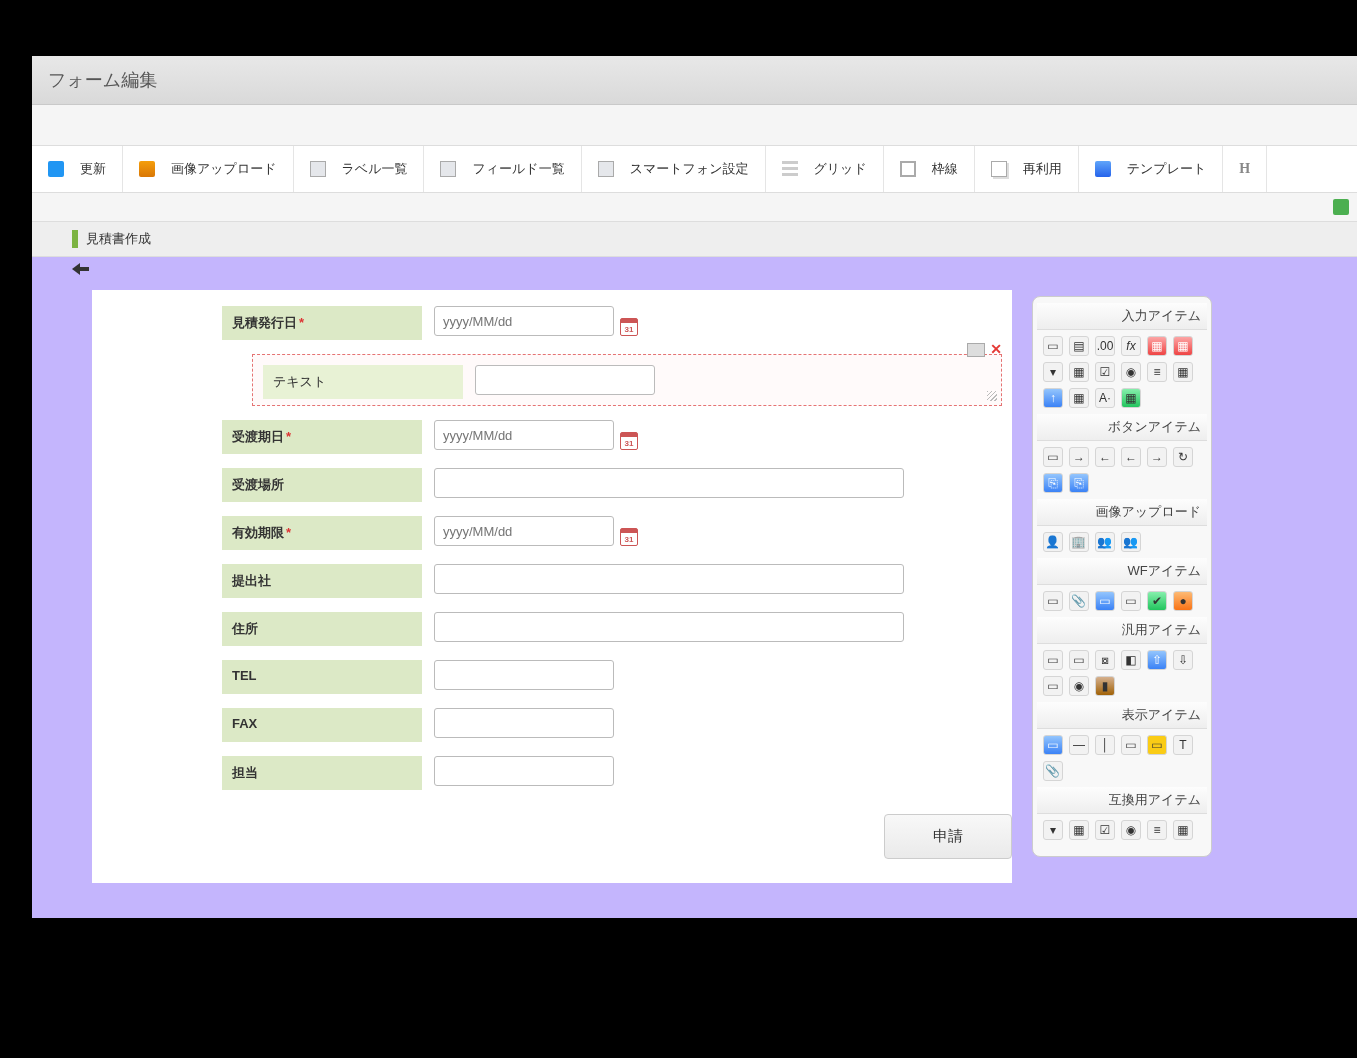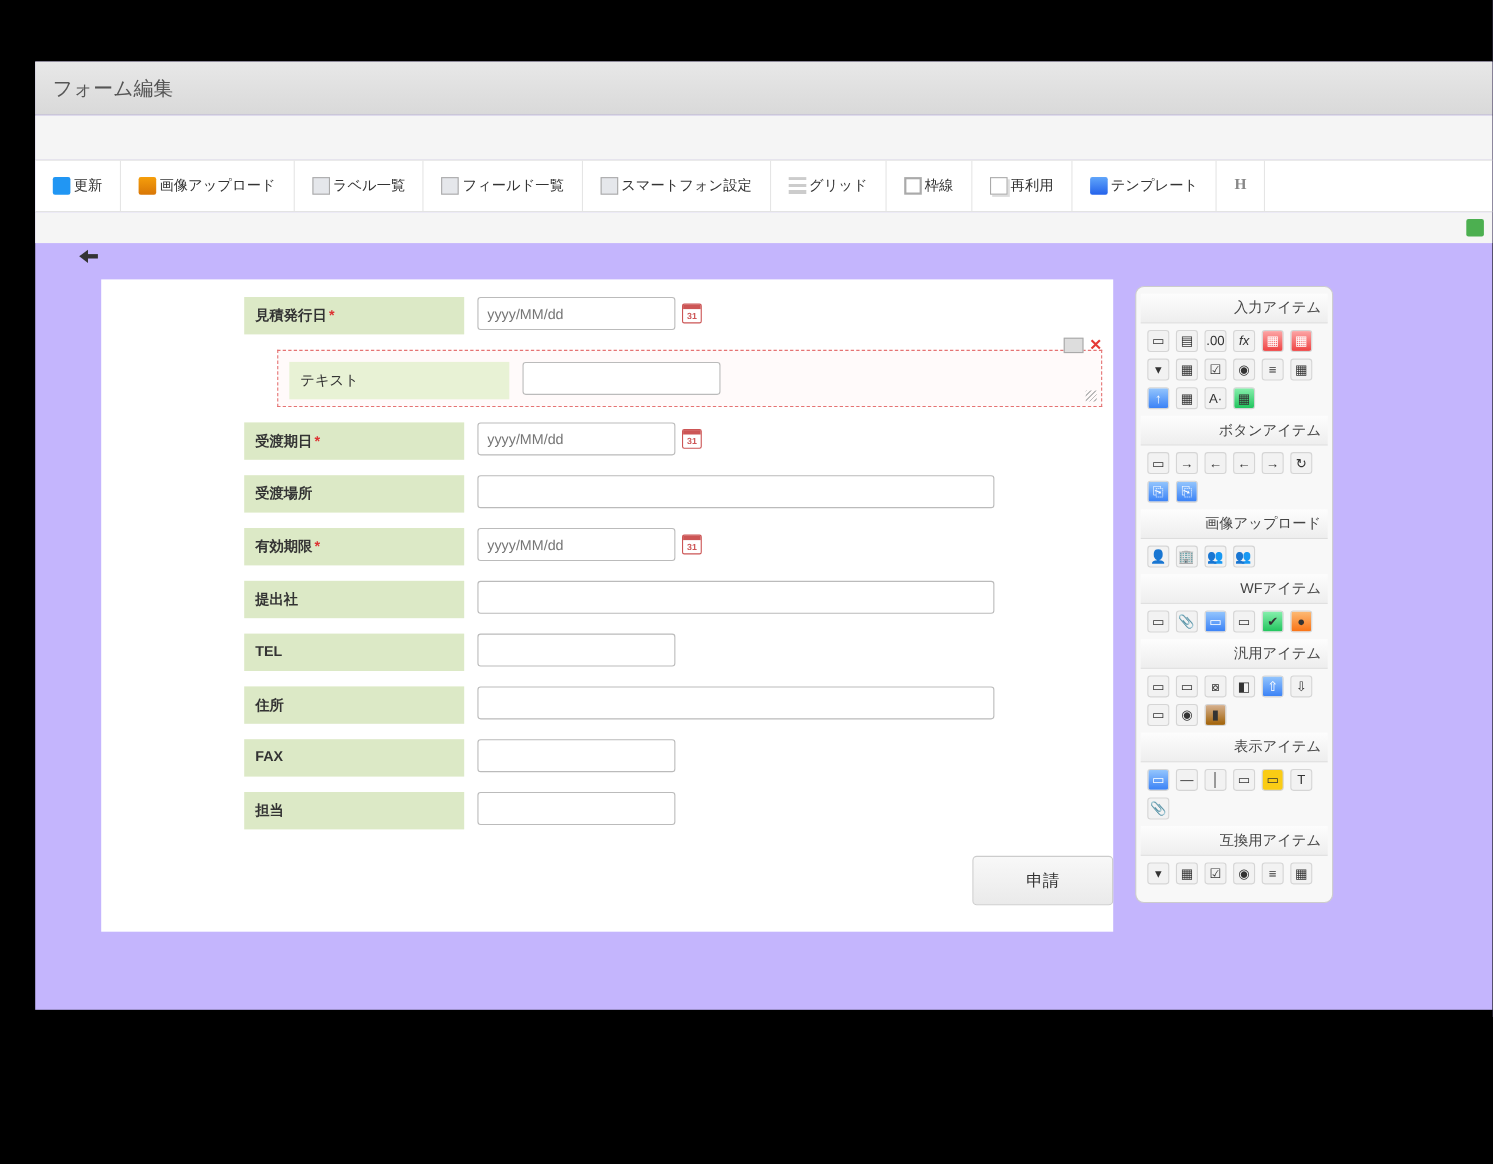--- a/index.html
+++ b/index.html
@@ -42,21 +42,21 @@
       align-items: stretch;
     }
     .toolbar-item {
       display: flex;
       align-items: center;
       padding: 0 16px;
       border-right: 1px solid #e5e5e5;
       cursor: pointer;
       font-size: 13px;
       color: #333;
-      gap: 3px;
+      gap: 16px;
       white-space: nowrap;
     }
     .tb-ic { width:16px; height:16px; display:inline-block; }
     .ic-refresh { background: #2196f3; border-radius:2px; }
     .ic-image { background: linear-gradient(#f59e0b,#d97706); border-radius:2px; }
     .ic-label { background: #e5e7eb; border:1px solid #aaa; }
     .ic-field { background: #e5e7eb; border:1px solid #aaa; }
     .ic-sp { background:#e5e7eb; border:1px solid #aaa; }
     .ic-grid { background: repeating-linear-gradient(#ccc,#ccc 3px,#fff 3px,#fff 6px); }
     .ic-border { border:2px solid #aaa; }
@@ -96,21 +96,21 @@
     }
     .row-label {
       width: 200px; min-height: 34px;
       background: #dce9c6;
       padding: 8px 10px;
       font-size: 13px; font-weight: bold; color:#333;
       margin-left: 130px;
     }
     .row-label .req { color:#d33; margin-left:2px; }
     .row-input-area {
-      display:flex; align-items:center; gap:6px;
+      display:flex; align-items:flex-end; gap:6px;
       padding: 0 0 0 12px;
     }
     .txt {
       height: 30px; border:1px solid #bbb; border-radius:3px;
       padding: 4px 8px; font-size:13px; color:#888;
       background:#fff;
     }
     .w-date { width: 180px; }
     .w-short { width: 180px; }
     .w-long { width: 470px; }
@@ -232,20 +232,24 @@
       </div>
       <div class="toolbar-item">
         <span class="ic-h">H</span>
       </div>
     </div>
 
     <div class="status-row">
       <span class="status-icon"></span>
     </div>
 
+    <div class="breadcrumb">
+      <span class="bc-bar"></span>
+      <span>見積書作成</span>
+    </div>
 
     <div class="back-row">
       <span class="back-arrow"></span>
     </div>
 
     <div class="main-area">
 
       <div class="form-col">
 
         <div class="form-row">
@@ -300,30 +304,30 @@
         </div>
 
         <div class="form-row">
           <div class="row-label">提出社</div>
           <div class="row-input-area">
             <input class="txt w-long" value="" style="">
           </div>
         </div>
 
         <div class="form-row">
+          <div class="row-label">住所</div>
+          <div class="row-input-area">
+            <input class="txt w-long" value="" style="">
+          </div>
+        </div>
+
+        <div class="form-row">
           <div class="row-label">TEL</div>
           <div class="row-input-area">
             <input class="txt w-short" value="" style="">
-          </div>
-        </div>
-
-        <div class="form-row">
-          <div class="row-label">住所</div>
-          <div class="row-input-area">
-            <input class="txt w-long" value="" style="">
           </div>
         </div>
 
         <div class="form-row">
           <div class="row-label">FAX</div>
           <div class="row-input-area">
             <input class="txt w-short" value="" style="">
           </div>
         </div>
 

